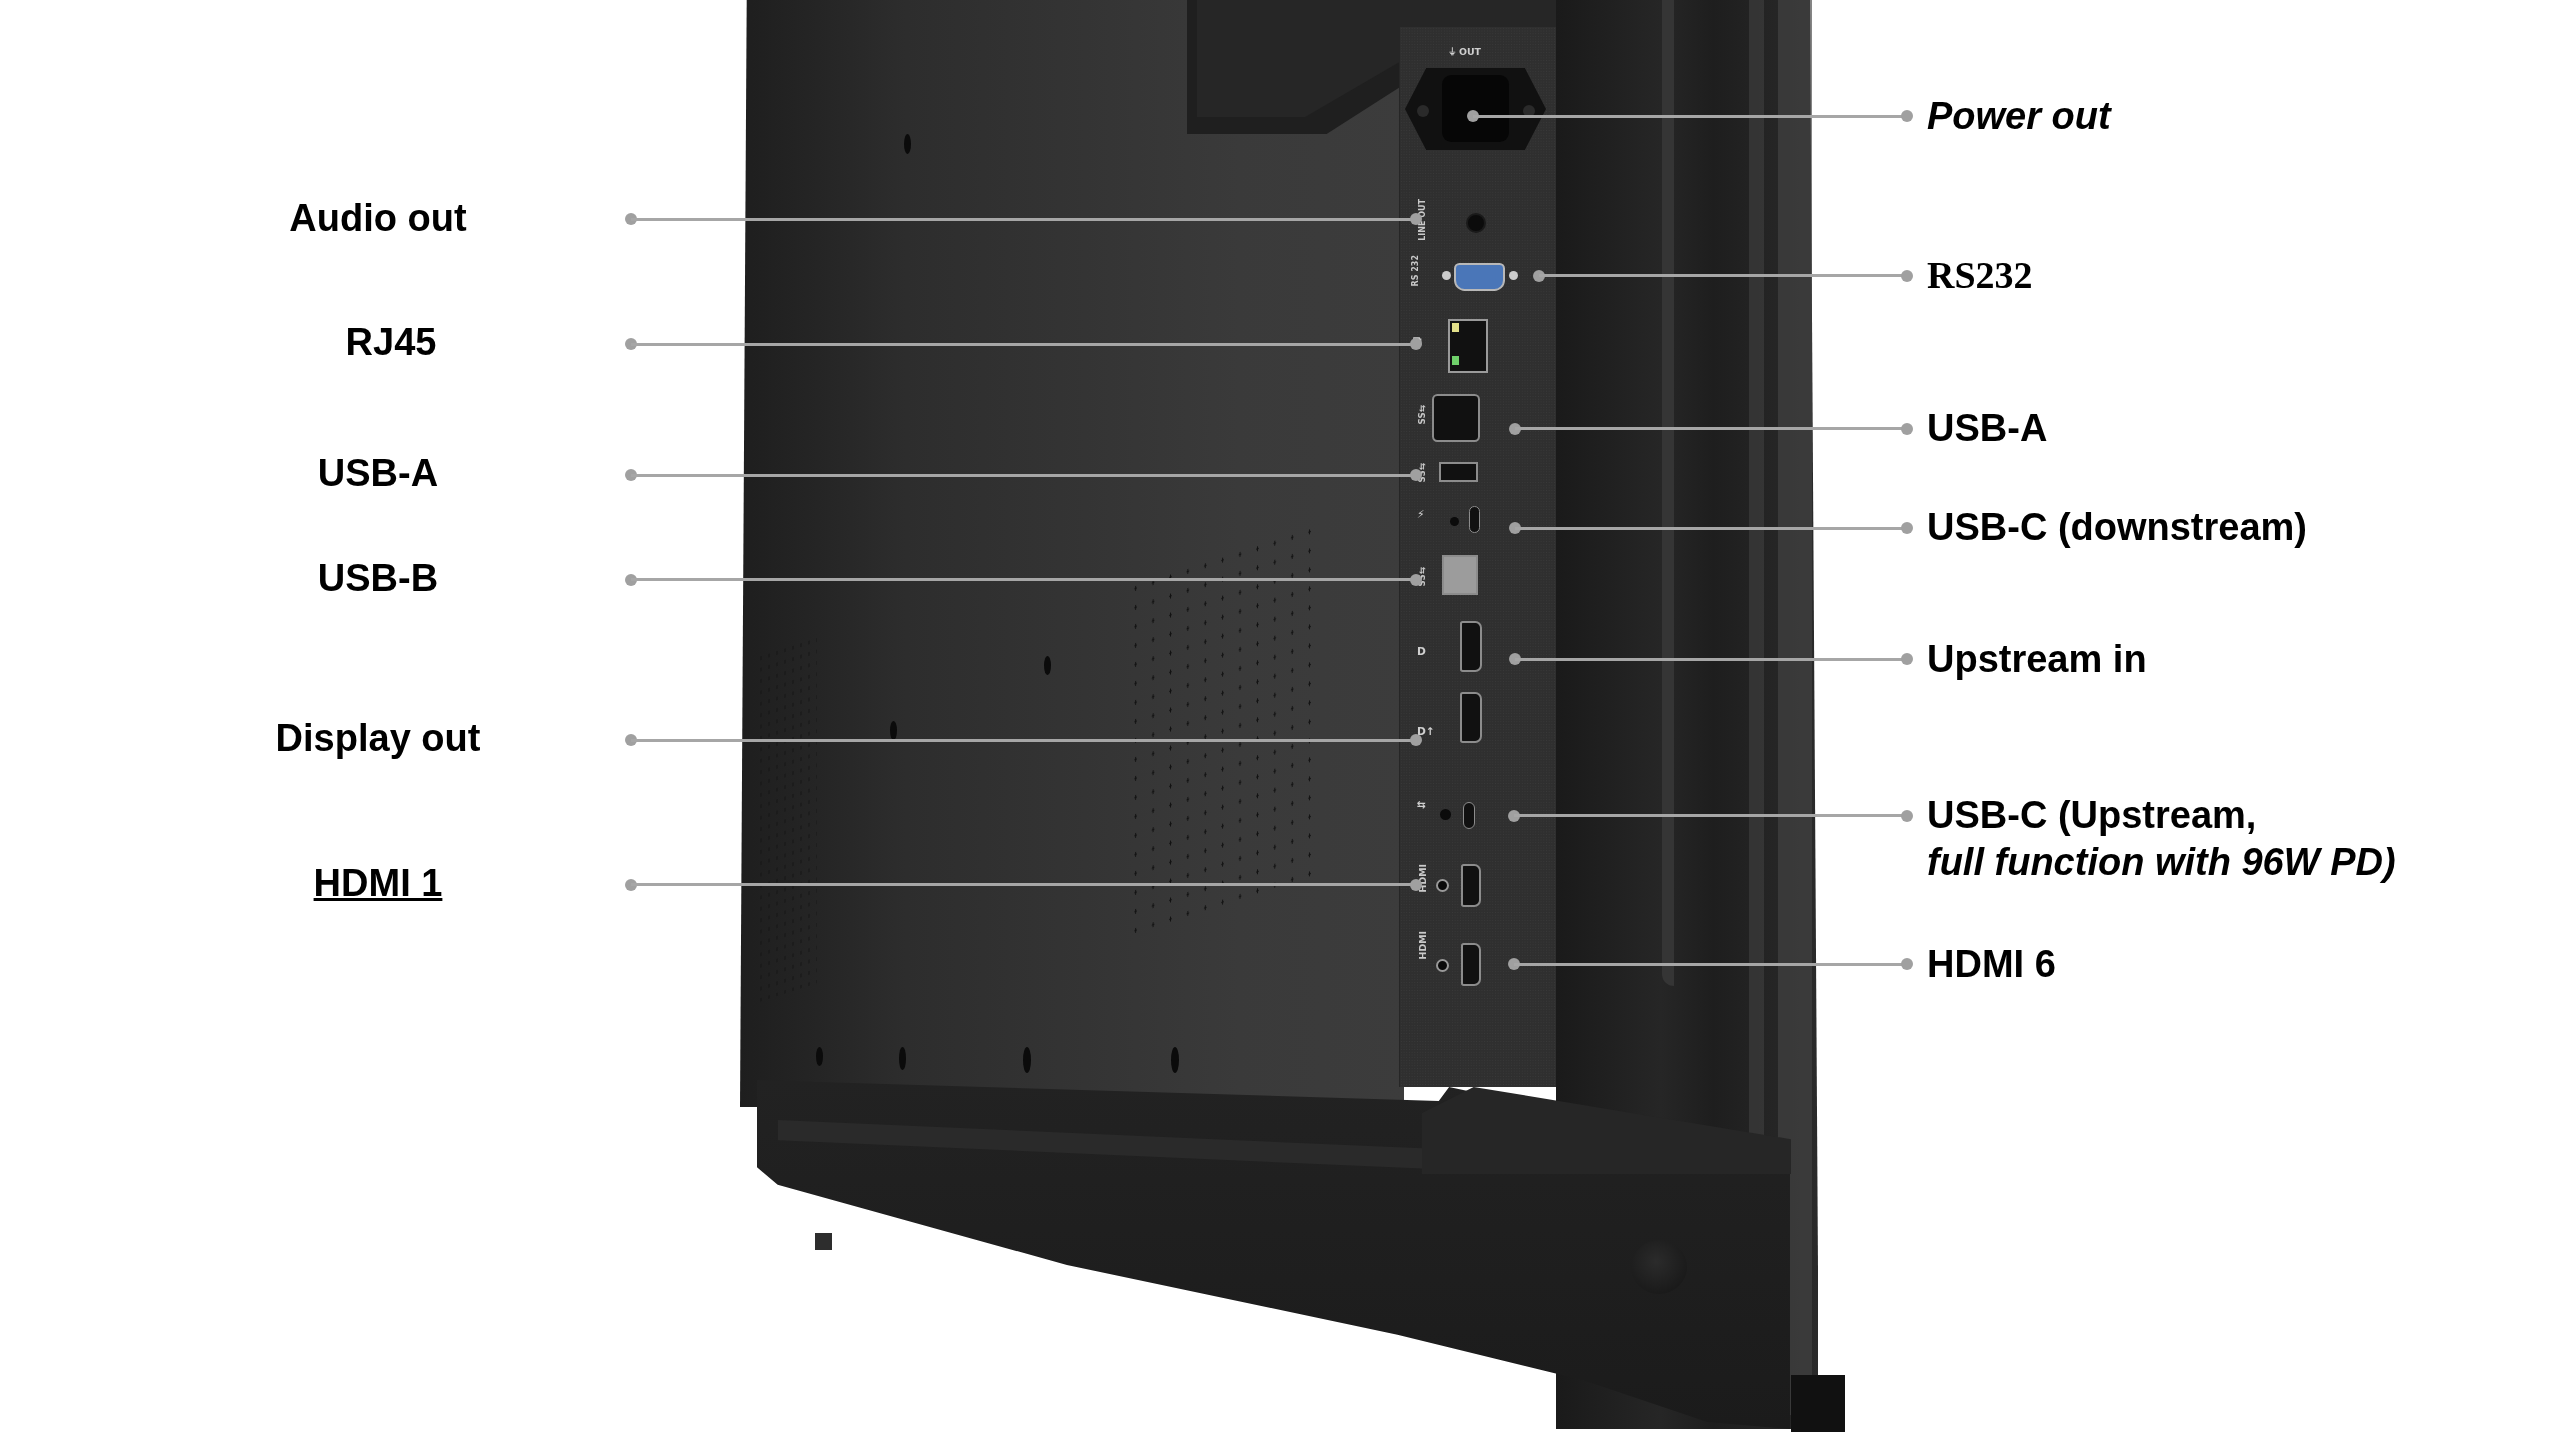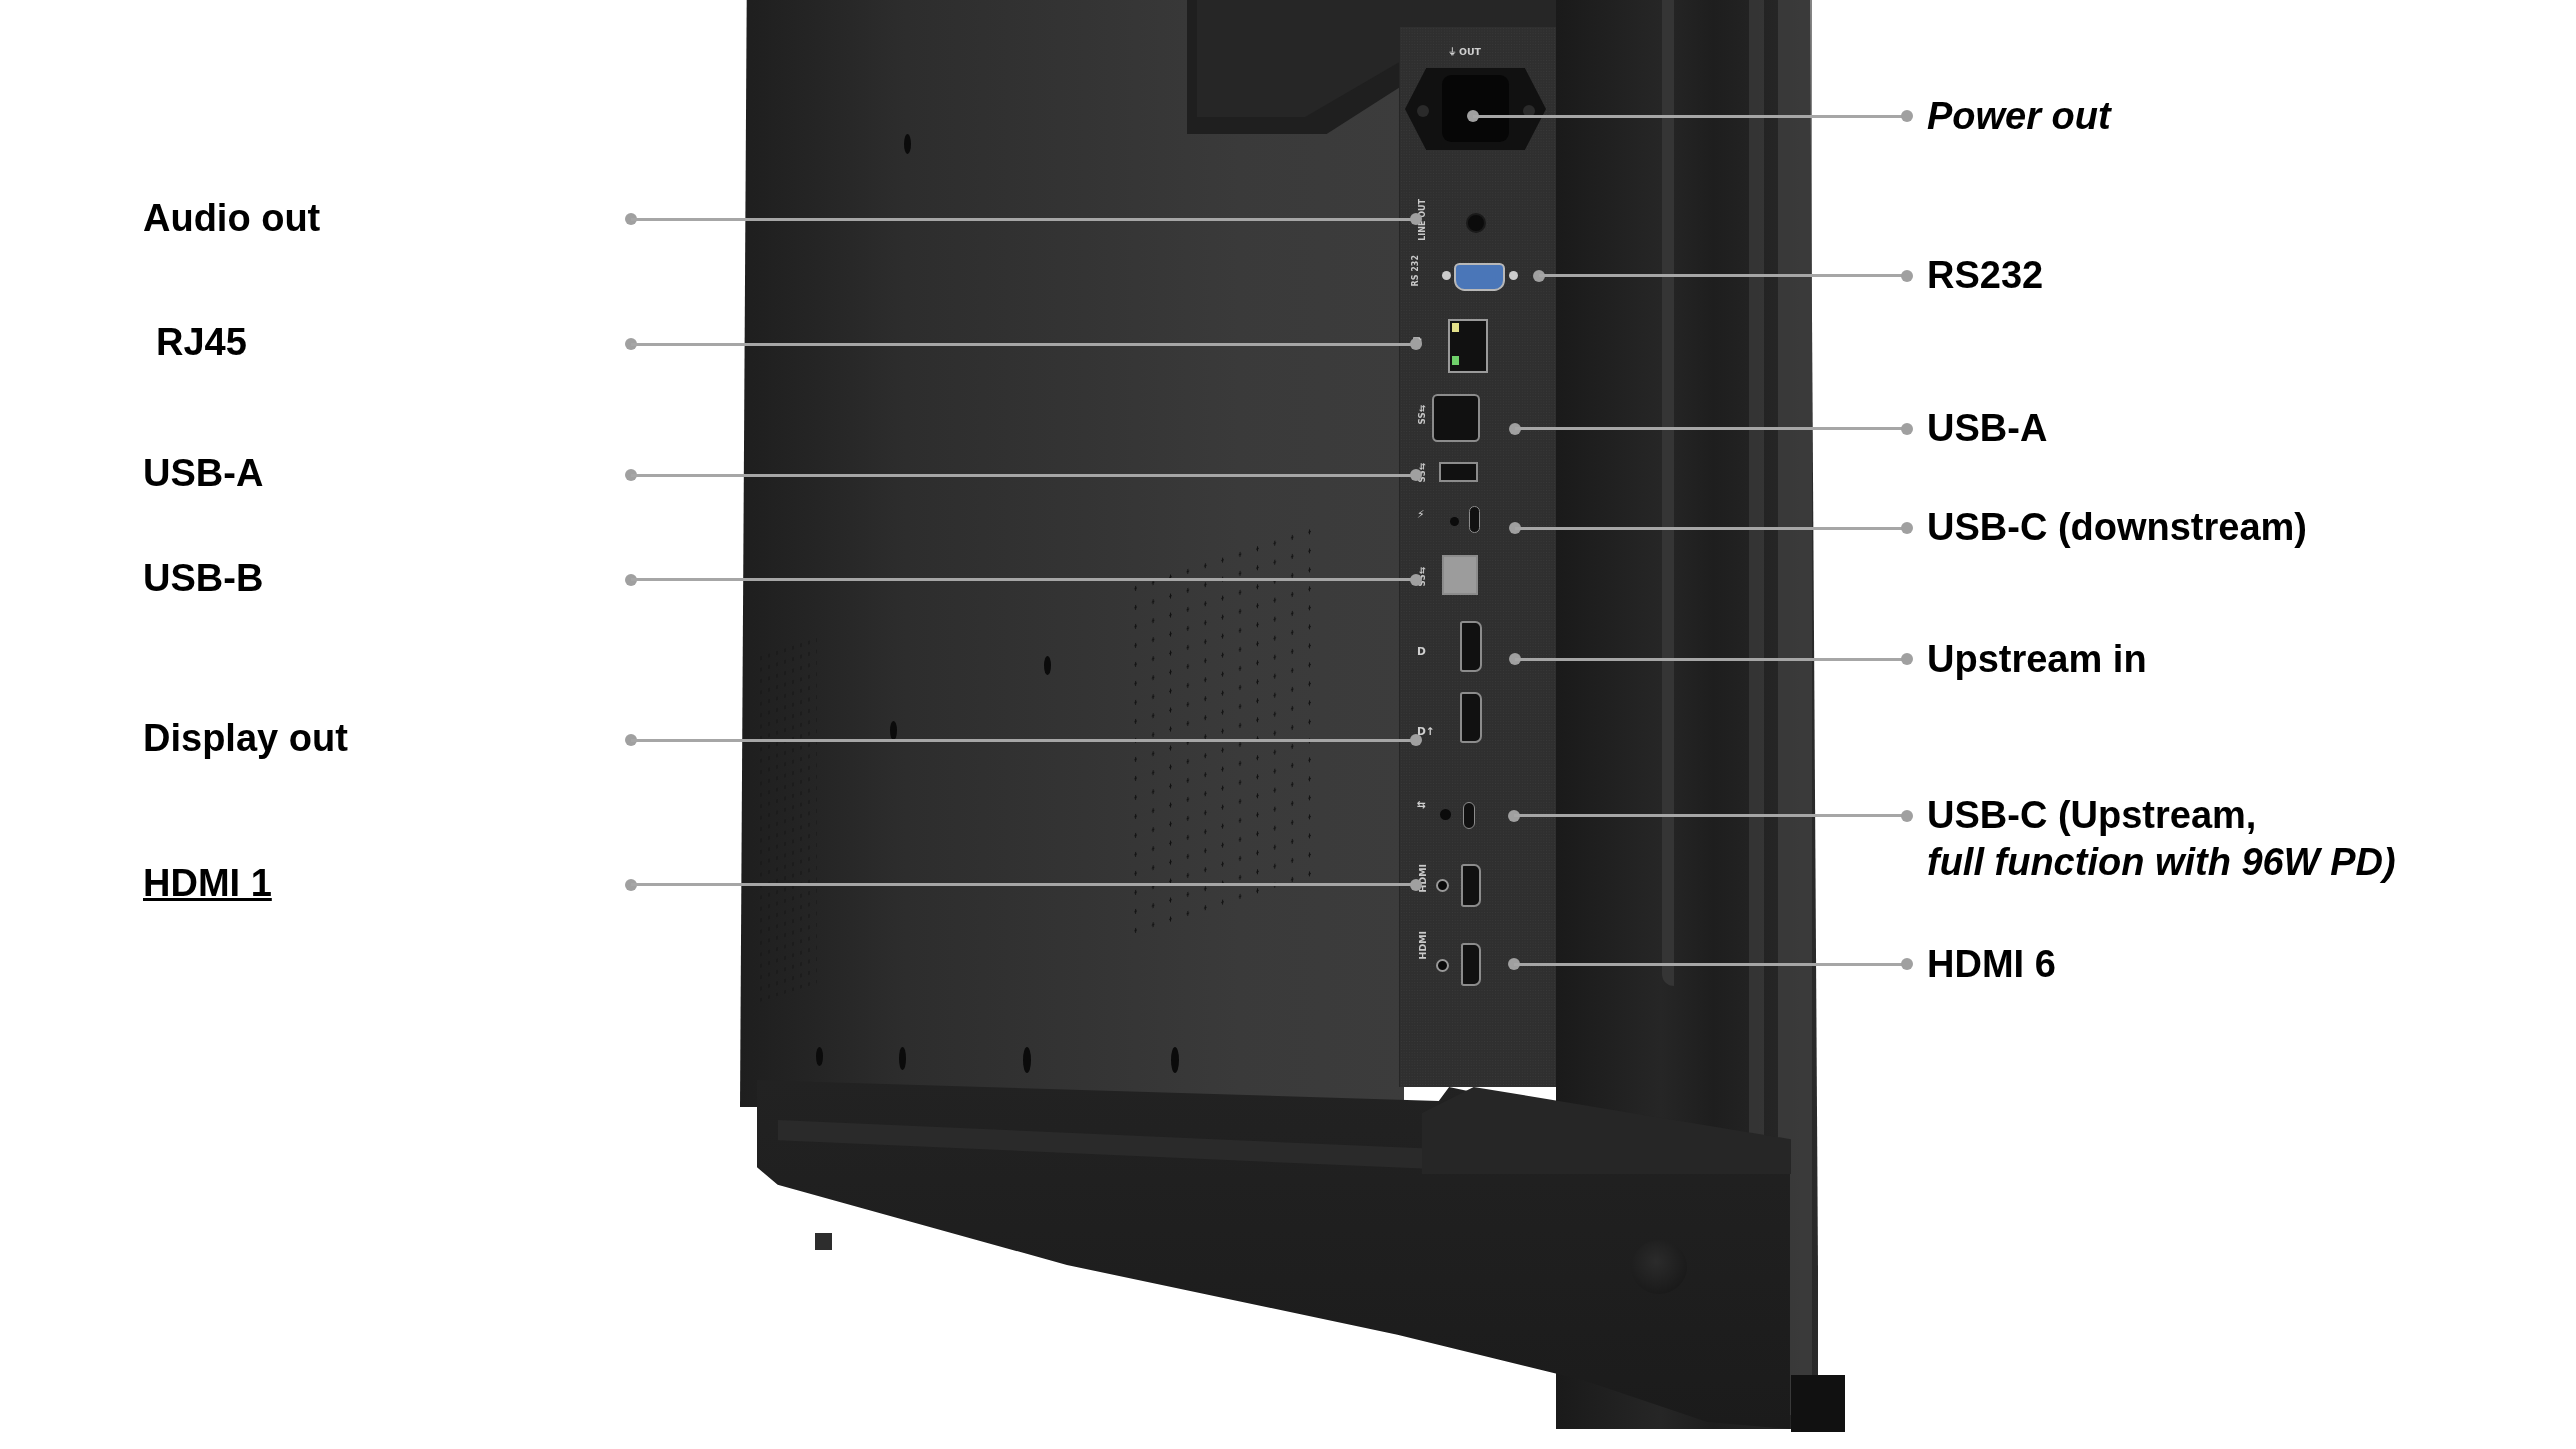--- a/index.html
+++ b/index.html
@@ -31,21 +31,21 @@
   .ac-socket{left:1405px;top:68px;width:141px;height:82px;background:#111;clip-path:polygon(15% 0,85% 0,100% 50%,85% 100%,15% 100%,0 50%);}
   .ac-inner{left:1442px;top:75px;width:67px;height:67px;background:#060606;border-radius:9.4px;}
   .rs232{left:1454px;top:263px;width:51px;height:28px;background:#4a76b8;border:2px solid #b8b8b8;border-radius:5.4px 5.4px 10.7px 10.7px;box-sizing:border-box;}
   .rj45{left:1448px;top:319px;width:40px;height:54px;background:#111;border:2.7px solid #9a9a9a;box-sizing:border-box;}
   .rj-led1{left:1452px;top:323px;width:6.7px;height:9.4px;background:#e3e08a;}
   .rj-led2{left:1452px;top:356px;width:6.7px;height:9.4px;background:#6fd06a;}
   
   .lead{position:absolute;height:2.7px;background:#a6a6a6;}
   .dot{position:absolute;width:12px;height:12px;border-radius:50%;background:#a0a0a0;}
   .label{position:absolute;color:#000;font-weight:bold;font-size:38px;line-height:43px;white-space:nowrap;font-family:"Liberation Sans","DejaVu Sans",sans-serif;}
-  .label.left{text-align:left;width:470px;}
+  .label.left{text-align:center;width:470px;}
   .label.right{text-align:left;}
 </style>
 </head>
 <body>
 
 <div class="abs back"></div>
 <div class="abs bracket"></div>
 <div class="abs bracket-inner"></div>
 
 <div class="abs hole" style="left:904px;top:134px;width:6.7px;height:20px;"></div>
@@ -159,21 +159,21 @@
 <div>
   <div class="dot" style="left:1467px;top:110px;"></div>
   <div class="lead" style="left:1473px;top:115px;width:433px;"></div>
   <div class="dot" style="left:1901px;top:110px;"></div>
   <span class="label right" style="left:1927px;top:95px;font-style:italic;">Power out</span>
 </div>
 <div>
   <div class="dot" style="left:1533px;top:270px;"></div>
   <div class="lead" style="left:1539px;top:274px;width:368px;"></div>
   <div class="dot" style="left:1901px;top:270px;"></div>
-  <span class="label right" style="left:1927px;top:254px;">RS232</span>
+  <span class="label right" style="left:1927px;top:254px;font-family:Liberation Serif, serif;">RS232</span>
 </div>
 <div>
   <div class="dot" style="left:1509px;top:423px;"></div>
   <div class="lead" style="left:1515px;top:427px;width:391px;"></div>
   <div class="dot" style="left:1901px;top:423px;"></div>
   <span class="label right" style="left:1927px;top:407px;">USB-A</span>
 </div>
 <div>
   <div class="dot" style="left:1509px;top:522px;"></div>
   <div class="lead" style="left:1515px;top:527px;width:391px;"></div>

